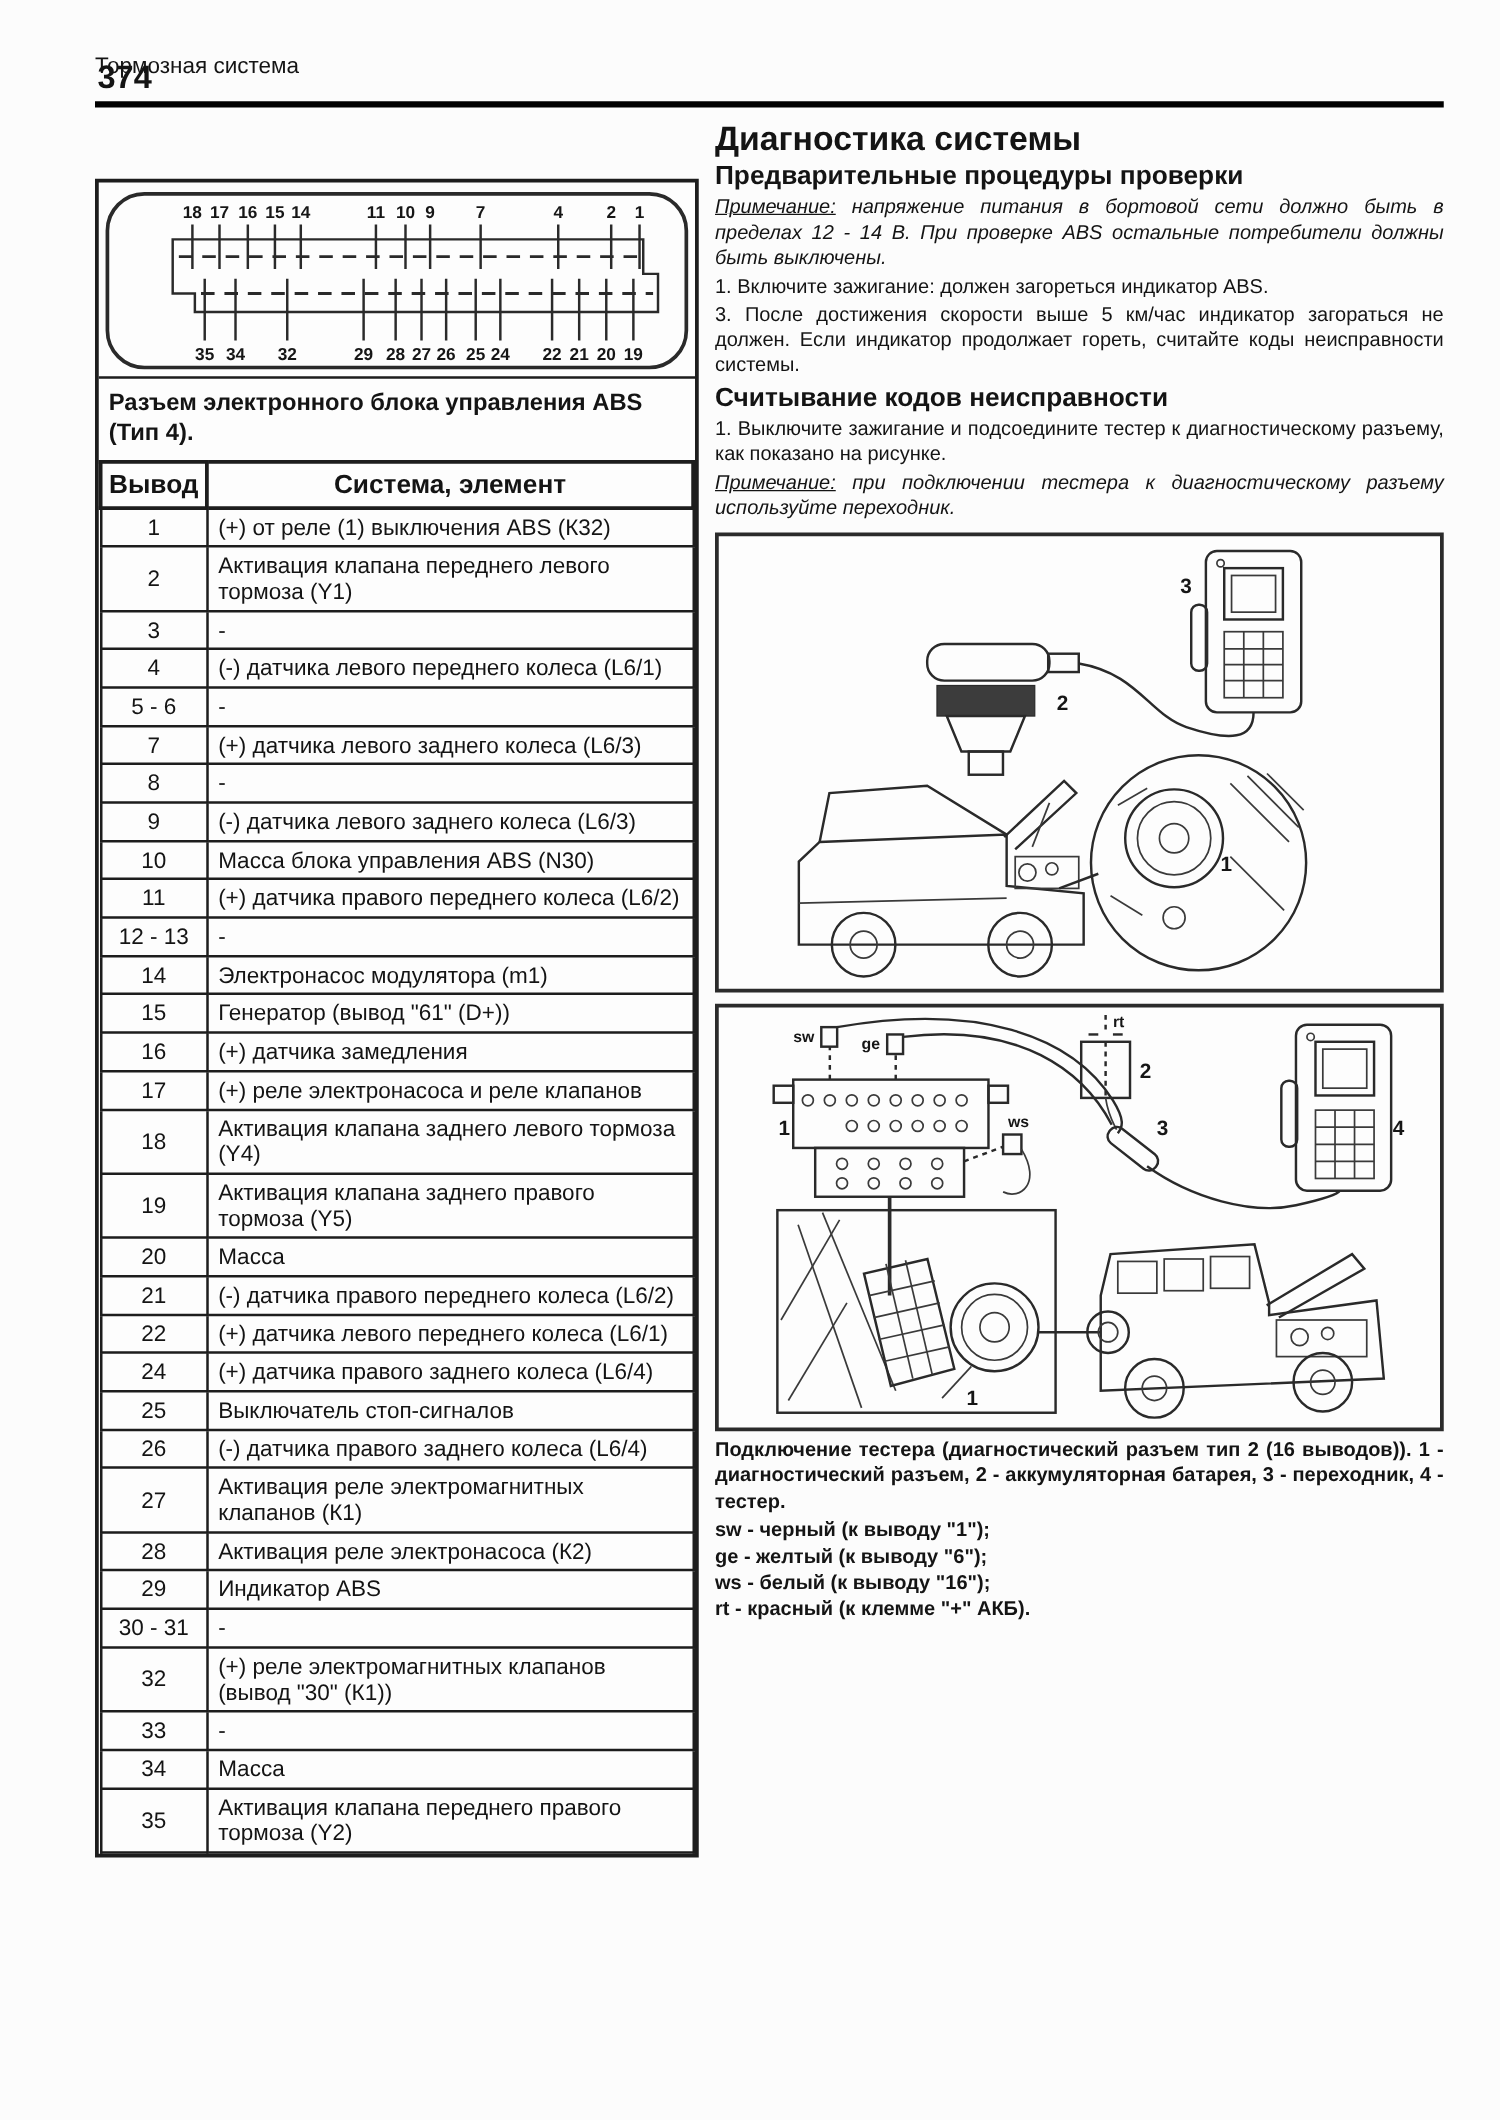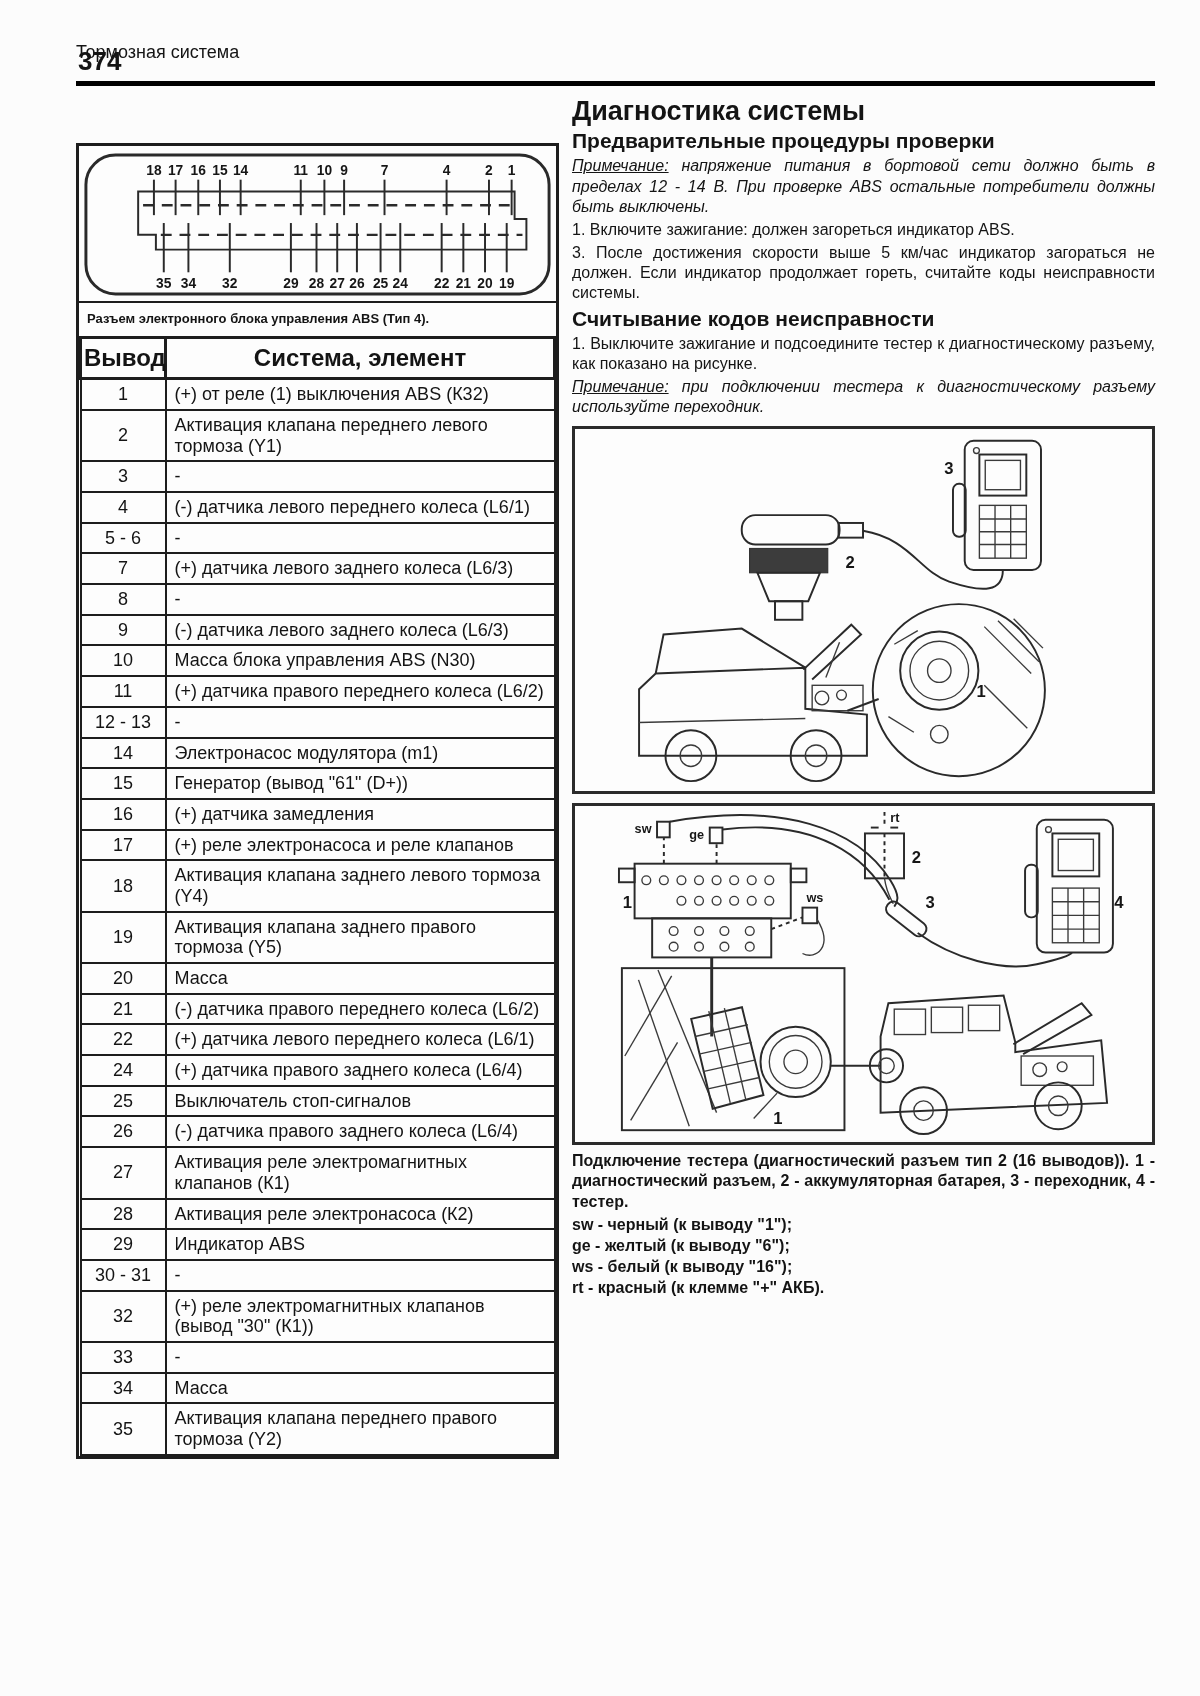--- a/index.html
+++ b/index.html
@@ -10,23 +10,23 @@
   .hdr .pnum{position:absolute;left:2px;bottom:4px;font-size:26px;font-weight:bold;}
   .hdr .ptitle{display:block;text-align:left;font-size:18px;font-weight:normal;margin:0;}
   
   .cols{display:flex;gap:13px;margin-top:9px;align-items:flex-start;}
   .leftcol{flex:0 0 483px;width:483px;}
   .rightcol{flex:1;min-width:0;}
   
   .panel{border:3px solid #1d1d1d;background:#fdfdfd;margin-top:48px;}
   .connfig{border-bottom:2px solid #1d1d1d;padding:3px 2px 0 2px;}
   .connfig svg{display:block;width:100%;height:152px;}
-  .conn-cap{font-size:13px;font-weight:bold;line-height:1.25;margin:0;padding:8px 8px 9px 8px;}
+  .conn-cap{font-size:19px;font-weight:bold;line-height:1.25;margin:0;padding:8px 8px 9px 8px;}
   table.pins{width:100%;border-collapse:collapse;font-size:18px;table-layout:fixed;}
-  table.pins th{border:3px solid #1d1d1d;font-size:24px;font-weight:bold;text-align:center;padding:5px 4px;}
+  table.pins th{border:3px solid #1d1d1d;font-size:21px;font-weight:bold;text-align:center;padding:5px 4px;}
   table.pins td{border:2px solid #1d1d1d;padding:4px 8px;line-height:1.15;word-wrap:break-word;}
   table.pins td:first-child,table.pins th:first-child{width:78px;text-align:center;padding:4px 2px;}
   
   .rightcol h2{font-size:27px;margin:2px 0 4px 0;line-height:1.05;}
   .rightcol h3{font-size:21px;margin:2px 0 4px 0;line-height:1.1;}
   .rightcol p{font-size:16px;line-height:1.26;margin:0 0 3px 0;text-align:justify;}
   p.note{font-style:italic;}
   .note-label{text-decoration:underline;}
   figure.figbox{border:3px solid #2b2b2b;margin:9px 0 6px 0;padding:4px;background:#fdfdfd;}
   figure.figbox svg{display:block;width:100%;}

